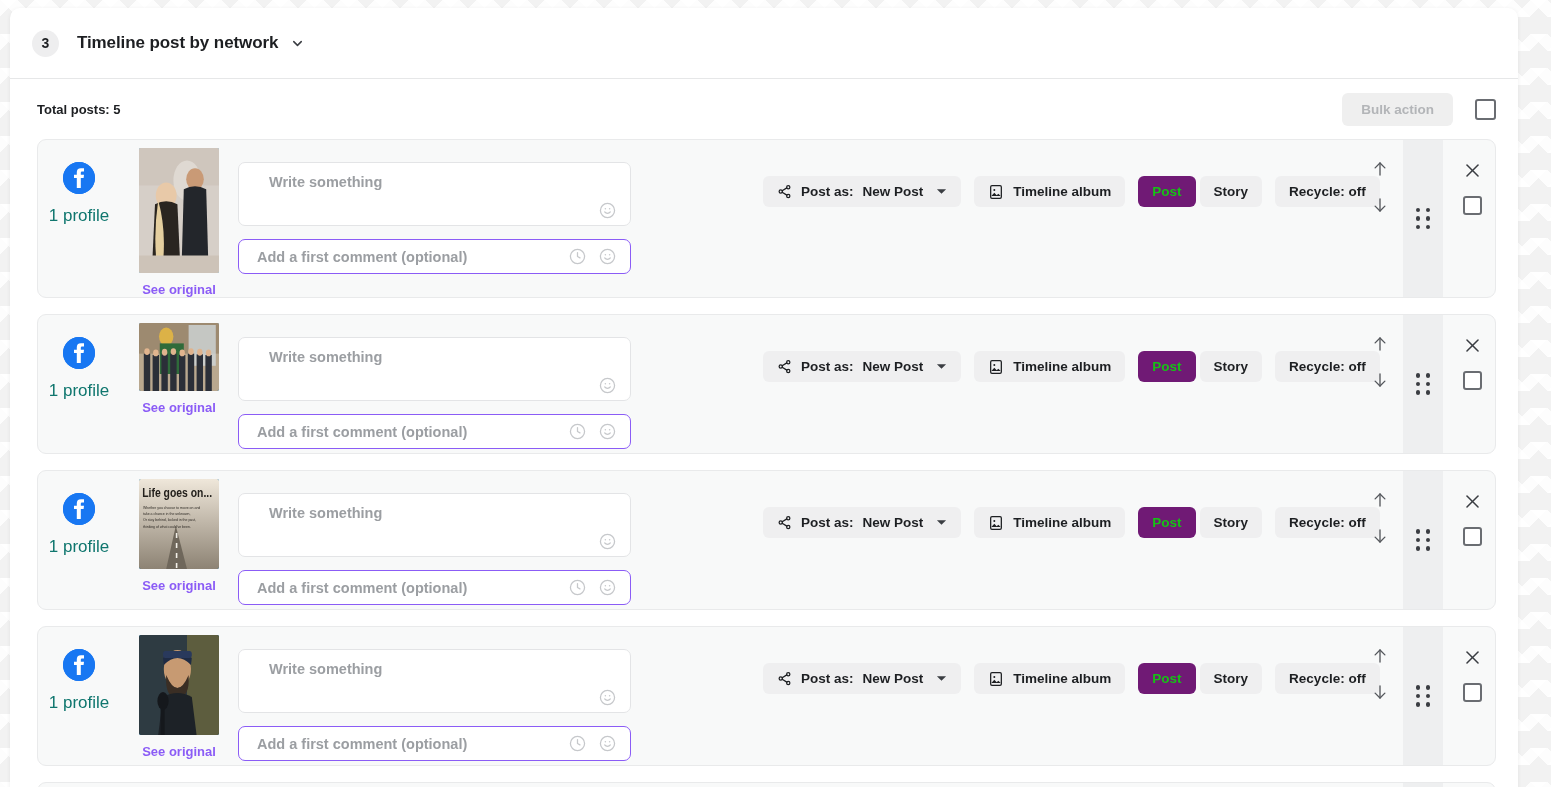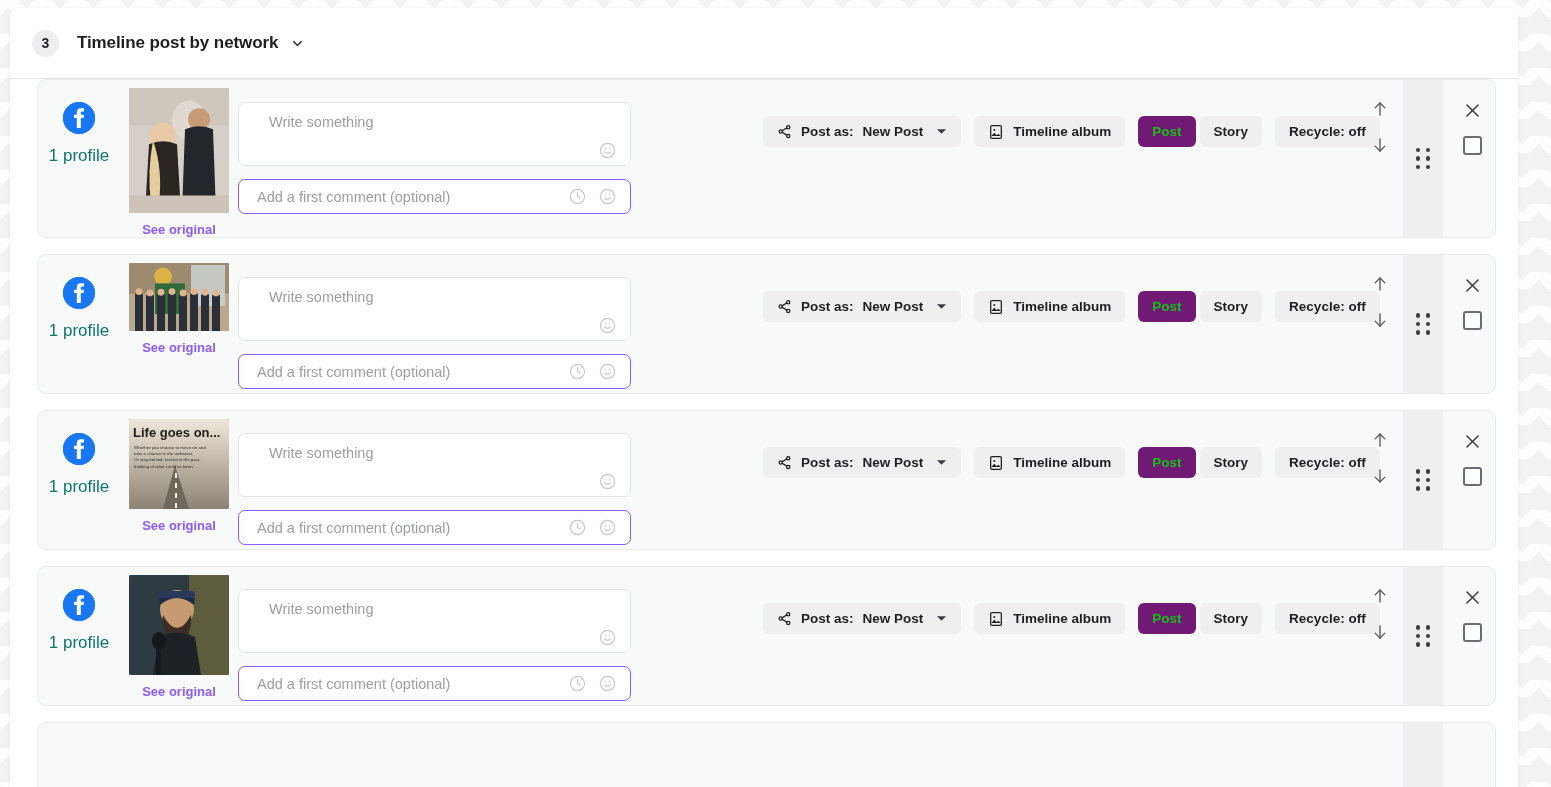--- a/index.html
+++ b/index.html
@@ -149,41 +149,42 @@
   
   .thumb-col {
     width: 118px;
     flex: none;
     padding-top: 8px;
     display: flex;
     flex-direction: column;
     align-items: center;
   }
   .thumb {
-    width: 100px;
+    width: 80px;
     border-radius: 2px;
     overflow: hidden;
     position: relative;
     background: #0369a1;
   }
   .thumb svg { display: block; width: 100%; height: 100%; }
   .see-original {
     margin-top: 9px;
     font-size: 13px;
     font-weight: bold;
     color: #8b5cf6;
     cursor: pointer;
     white-space: nowrap;
   }
 
   
   .edit-col {
     width: 395px;
     flex: none;
     padding-top: 22px;
+    font-weight: bold;
   }
   .textarea-box {
     position: relative;
     width: 393px;
     height: 64px;
     background: #fff;
     border: 1px solid #e3e4e6;
     border-radius: 7px;
   }
   .ta-placeholder {
@@ -310,20 +311,27 @@
   <div class="card-header">
     <div class="step-badge">3</div>
     <div class="header-title">Timeline post by network</div>
     <span class="header-caret">
       <svg width="15" height="15" viewBox="0 0 24 24" fill="none" stroke="currentColor" stroke-width="2.4" stroke-linecap="round" stroke-linejoin="round">
           <polyline points="6 9 12 15 18 9"></polyline>
         </svg>
     </span>
   </div>
 
+  <div class="toolbar">
+    <div class="total-posts">Total posts: 5</div>
+    <div class="toolbar-right">
+      <button class="bulk-btn">Bulk action</button>
+      <div class="cbox"></div>
+    </div>
+  </div>
 
   <div class="rows" id="rows-container">
   <div class="post-row">
 
     <div class="net-col">
       <div class="fb-icon">
         <svg width="32" height="32" viewBox="0 0 32 32" aria-hidden="true">
           <circle cx="16" cy="16" r="16" fill="#1877f2"></circle>
           <path fill="#ffffff" d="M21 16h-3.2v10h-4V16H11v-3.3h2.8v-2.4c0-2.5 1.2-4.1 4.2-4.1H21v3.4h-1.6c-1 0-1.6.3-1.6 1.3v1.8H21L20.6 16z"></path>
         </svg>

